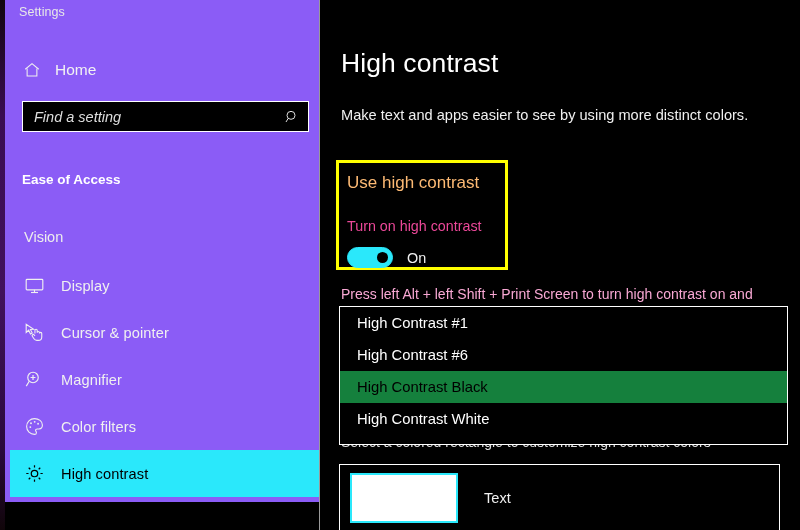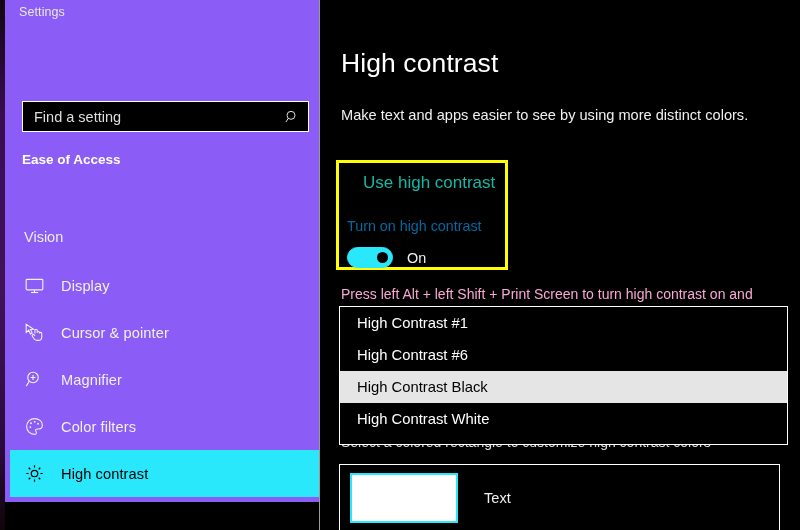--- a/index.html
+++ b/index.html
@@ -91,29 +91,31 @@
     display: flex;
     align-items: center;
     padding: 0 8px 0 11px;
   }
   .search-box .ph {
     flex: 1;
     font-size: 14.5px;
     color: #dedede;
     white-space: nowrap;
     overflow: hidden;
+    font-style: italic;
   }
   .search-box .mag { width: 16px; height: 16px; display: block; }
 
   .section-title {
     position: absolute;
     left: 17px;
     font-size: 13.5px;
     font-weight: bold;
     color: #ffffff;
+    margin-top: 20px;
   }
   .section-title.eoa { top: 152px; }
 
   .group-head {
     position: absolute;
     left: 19px;
     top: 229px;
     font-size: 14.5px;
     color: #ededed;
     font-weight: normal;
@@ -179,29 +181,28 @@
     height: 110px;
     border: 3px solid #ffff00;
     box-sizing: border-box;
     background: #000000;
   }
   .hl-title {
     position: absolute;
     left: 8px;
     top: 10px;
     font-size: 17px;
-    color: #14b8a6;
-    margin-left: 16px;
+    color: #fdba74;
   }
   .hl-sub {
     position: absolute;
     left: 8px;
     top: 55px;
     font-size: 14.3px;
-    color: #0369a1;
+    color: #ec4899;
     white-space: nowrap;
   }
   .toggle-wrap {
     position: absolute;
     left: 8px;
     top: 84px;
     display: flex;
     align-items: center;
     gap: 14px;
   }
@@ -259,21 +260,21 @@
   .lb-item {
     height: 32px;
     display: flex;
     align-items: center;
     padding-left: 17px;
     box-sizing: border-box;
     font-size: 14.8px;
     color: #ffffff;
   }
   .lb-item.selected {
-    background: #e5e5e5;
+    background: #15803d;
     color: #000000;
   }
 
   
   .swatch-panel {
     position: absolute;
     left: 19px;
     top: 464px;
     width: 441px;
     height: 70px;
@@ -303,20 +304,29 @@
 <body>
 
 <div id="app">
 
   <div class="edge-strip"></div>
 
   <div class="sidebar">
 
     <div class="window-title">Settings</div>
 
+    <div class="home-row">
+      <span class="ico">
+        <svg viewBox="0 0 24 24" width="18" height="18" fill="none" stroke="#f0f0f0" stroke-width="1.4">
+          <path d="M3 11 L12 3.5 L21 11"></path>
+          <path d="M5.5 10 L5.5 20 L18.5 20 L18.5 10"></path>
+        </svg>
+      </span>
+      <span class="home-label">Home</span>
+    </div>
 
     <div class="search-box">
       <span class="ph">Find a setting</span>
       <span class="mag">
         <svg viewBox="0 0 24 24" width="16" height="16" fill="none" stroke="#dedede" stroke-width="1.5">
           <circle cx="10.5" cy="9.5" r="6"></circle>
           <path d="M6.2 14.2 L3 19.5"></path>
         </svg>
       </span>
     </div>

